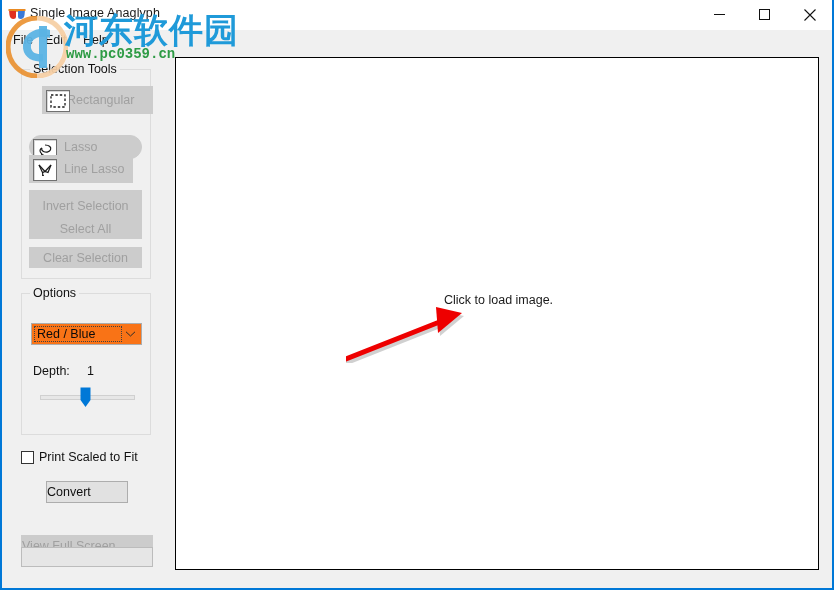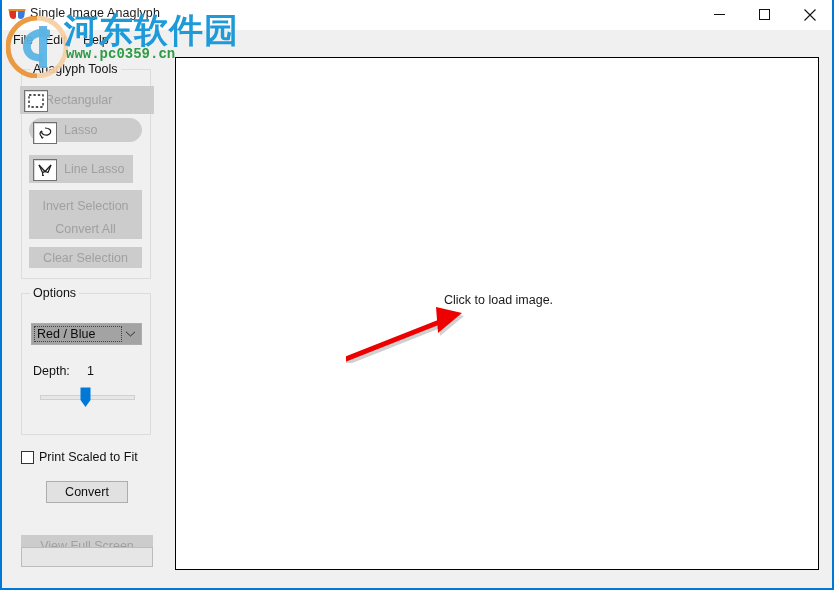--- a/index.html
+++ b/index.html
@@ -85,21 +85,21 @@
   
   .btn {
     position: absolute;
     box-sizing: border-box;
     background: #cccccc;
     border: 1px solid #cccccc;
     font-size: 12.5px;
     color: #a0a0a0;
     display: flex;
     align-items: center;
-    justify-content: center;
+    justify-content: flex-start;
     white-space: nowrap;
   }
   .btn.enabled {
     background: #e1e1e1;
     border: 1px solid #adadad;
     color: #101010;
   }
   .btn.tool {
     justify-content: flex-start;
     padding-left: 34px;
@@ -107,33 +107,33 @@
   .tool-icon-box {
     position: absolute; left: 3px; top: 3px;
     width: 22px; height: 20px;
     background: #ffffff;
     border: 1px solid #707070;
     box-shadow: inset 1px 1px 0 #d8d8d8;
     display: flex; align-items: center; justify-content: center;
   }
   .tool-icon-box svg { display: block; }
 
-  #btn-rect   { left: 18px; top: 86px;  width: 134px; height: 28px; padding-left: 24px; }
-  #btn-lasso  { left: 27px; top: 118px; width: 113px; height: 24px; border-radius: 13px; }
+  #btn-rect   { left: 40px; top: 86px;  width: 111px; height: 28px; padding-left: 24px; }
+  #btn-lasso  { left: 27px; top: 135px; width: 113px; height: 24px; border-radius: 13px; }
   #btn-linelasso { left: 27px; top: 155px; width: 104px; height: 28px; }
   #btn-invert { left: 27px; top: 190px; width: 113px; height: 31px; justify-content: center; }
   #btn-selectall { left: 27px; top: 218px; width: 113px; height: 21px; justify-content: center; }
   #btn-clearsel { left: 27px; top: 247px; width: 113px; height: 21px; justify-content: center; }
 
   
   .combo {
     position: absolute;
     left: 29px; top: 323px; width: 111px; height: 22px;
     box-sizing: border-box;
-    background: #a3a3a3;
+    background: #f97316;
     border: 1px solid #acacac;
     display: flex; align-items: center;
   }
   .combo .focusrect {
     position: absolute; left: 2px; top: 2px; right: 19px; bottom: 2px;
     border: 1px dotted #404040;
   }
   .combo .combo-text {
     position: absolute; left: 5px; top: 3px;
     font-size: 12.5px; color: #0b0b0b;
@@ -269,21 +269,21 @@
     </div>
   </div>
 
   <div class="menubar">
     <span class="menu-item menu-file">File</span>
     <span class="menu-item menu-edit">Edit</span>
     <span class="menu-item menu-help">Help</span>
   </div>
 
   <div class="groupbox" id="group-selection">
-    <span class="gb-title">Anaglyph Tools</span>
+    <span class="gb-title">Selection Tools</span>
   </div>
 
   <div class="btn tool" id="btn-rect">
     <span class="tool-icon-box">
       <svg width="16" height="14" viewBox="0 0 16 14">
         <rect x="1" y="1" width="14" height="12" fill="none" stroke="#1a1a1a" stroke-width="1.3" stroke-dasharray="2.4 2"></rect>
       </svg>
     </span>
     <span>Rectangular</span>
   </div>
@@ -308,21 +308,21 @@
         <path d="M6 12.8 L5 11.9 M6 12.8 L7 11.9" fill="none" stroke="#1a1a1a" stroke-width="1"></path>
       </svg>
     </span>
     <span>Line Lasso</span>
   </div>
 
   <div class="btn" id="btn-invert">
     <span>Invert Selection</span>
   </div>
   <div class="btn" id="btn-selectall">
-    <span>Convert All</span>
+    <span>Select All</span>
   </div>
   <div class="btn" id="btn-clearsel">
     <span>Clear Selection</span>
   </div>
 
   <div class="groupbox" id="group-options">
     <span class="gb-title">Options</span>
   </div>
 
   <div class="combo">

